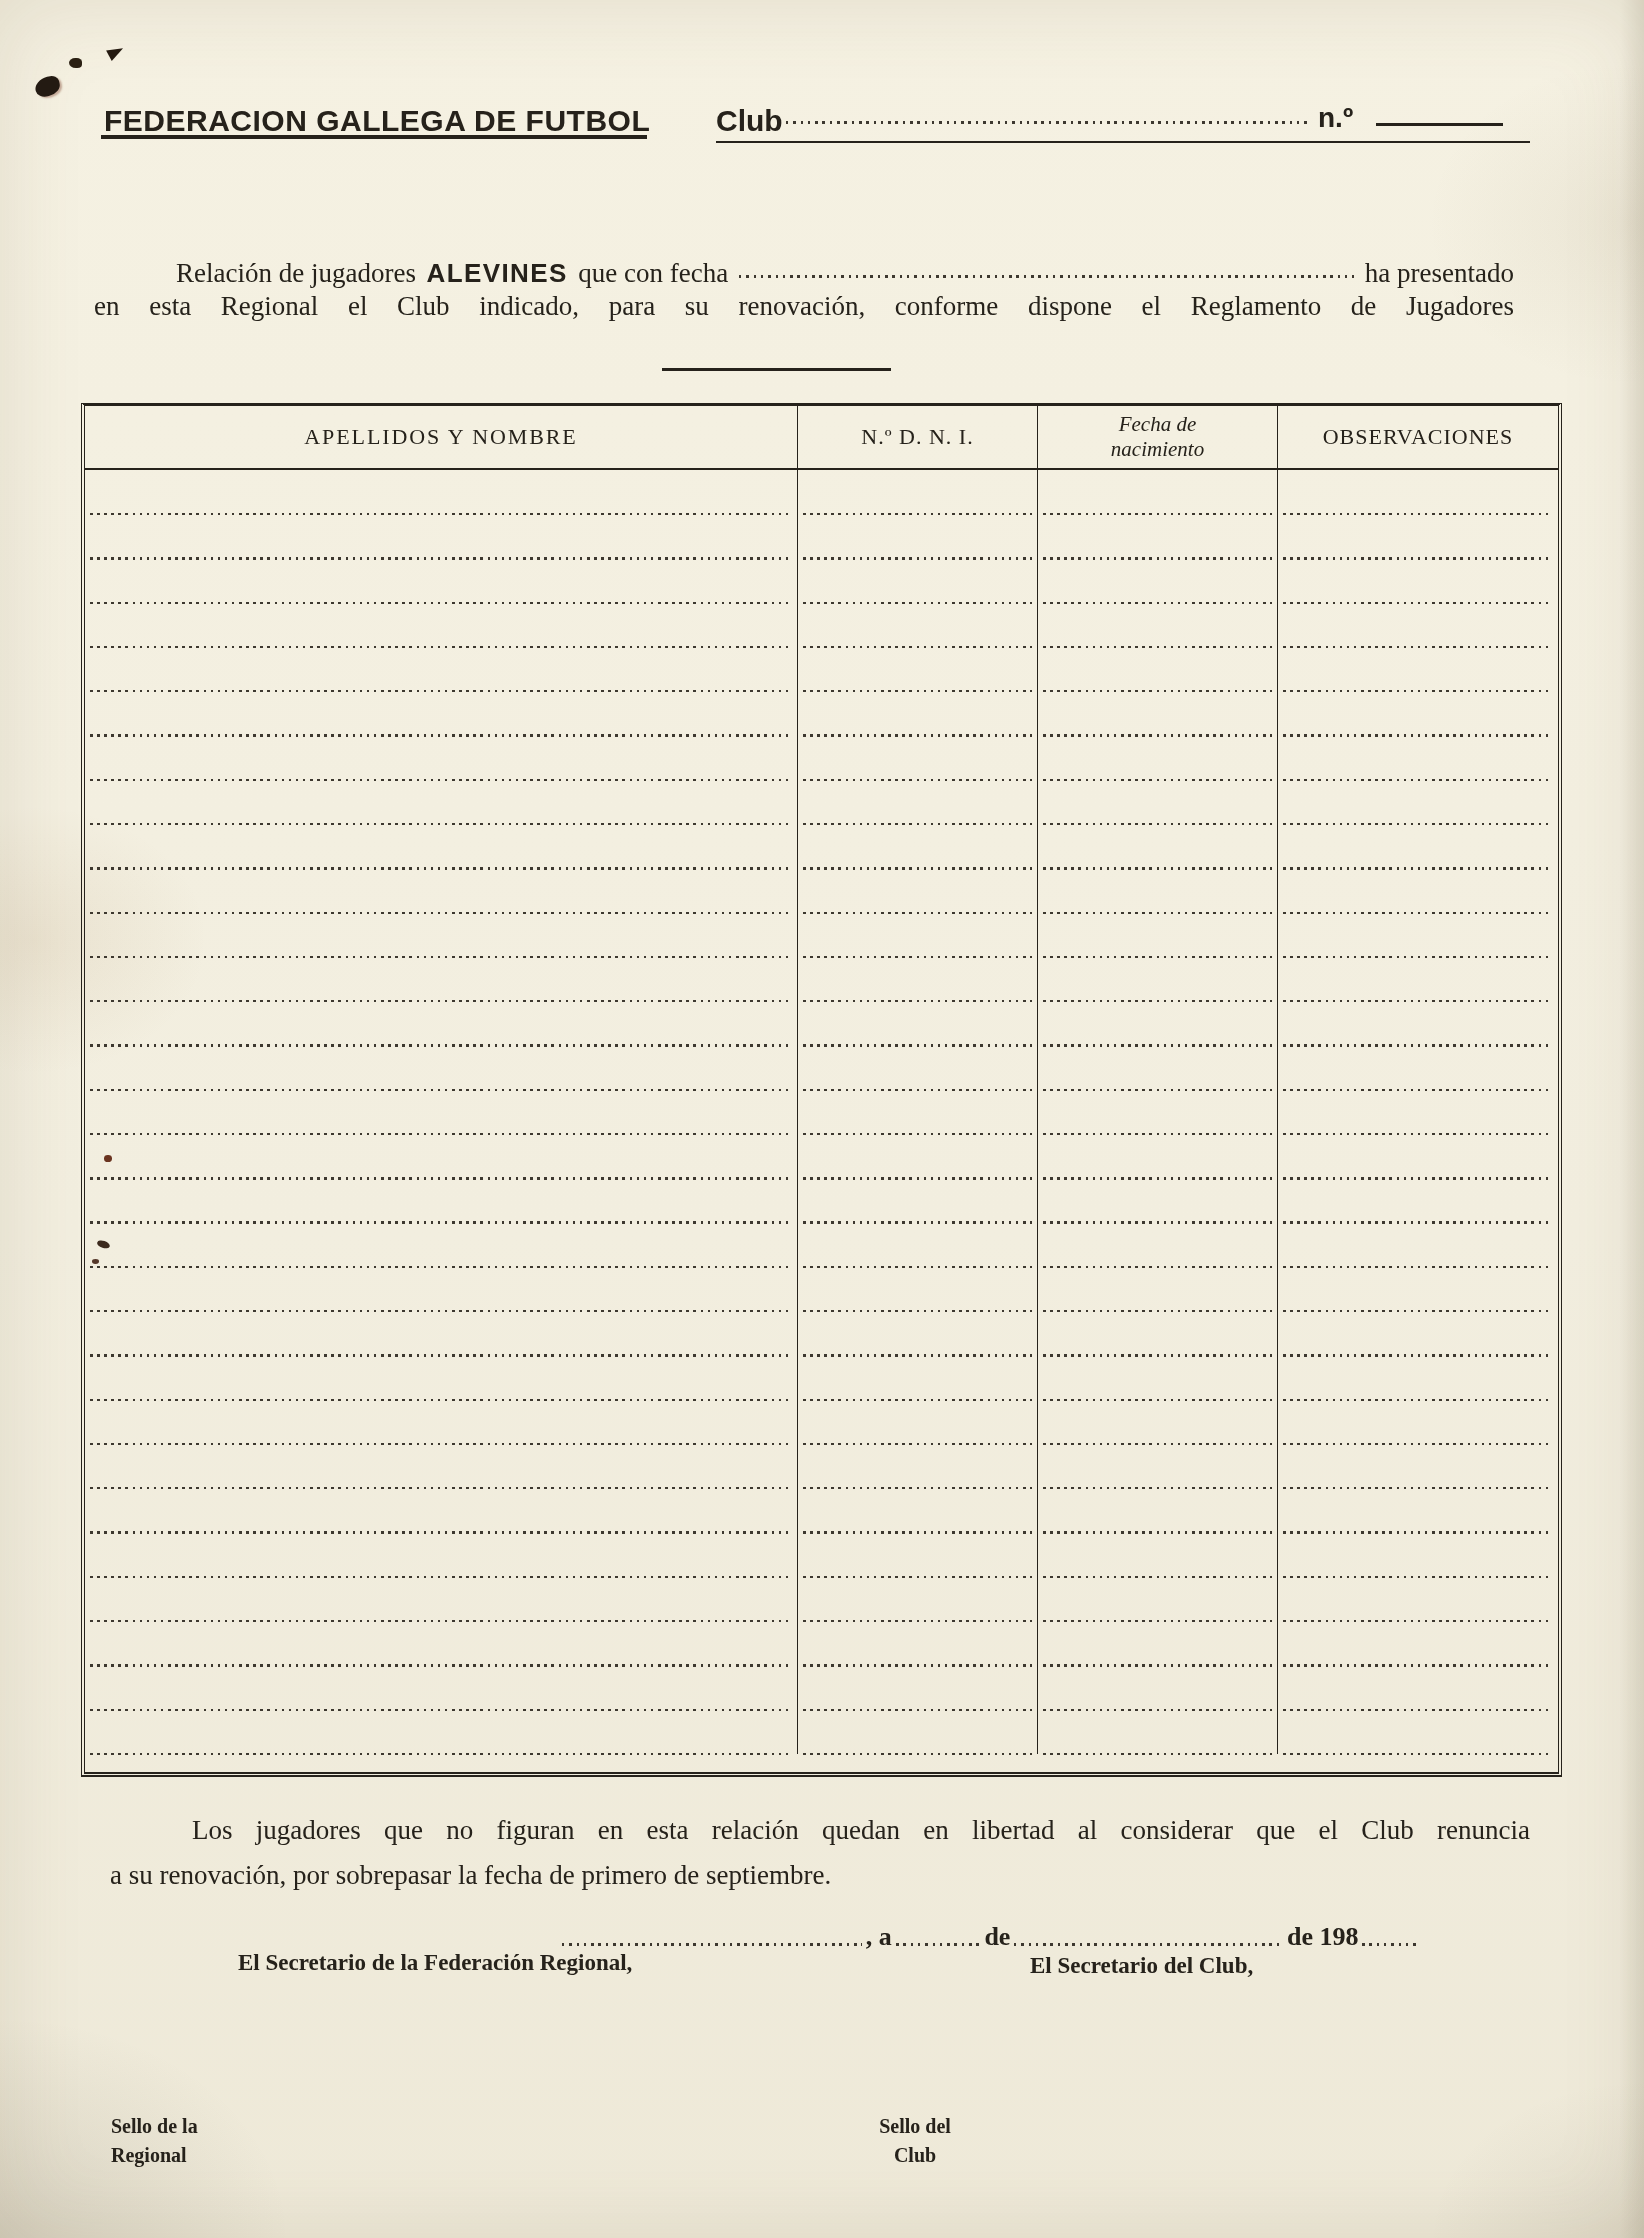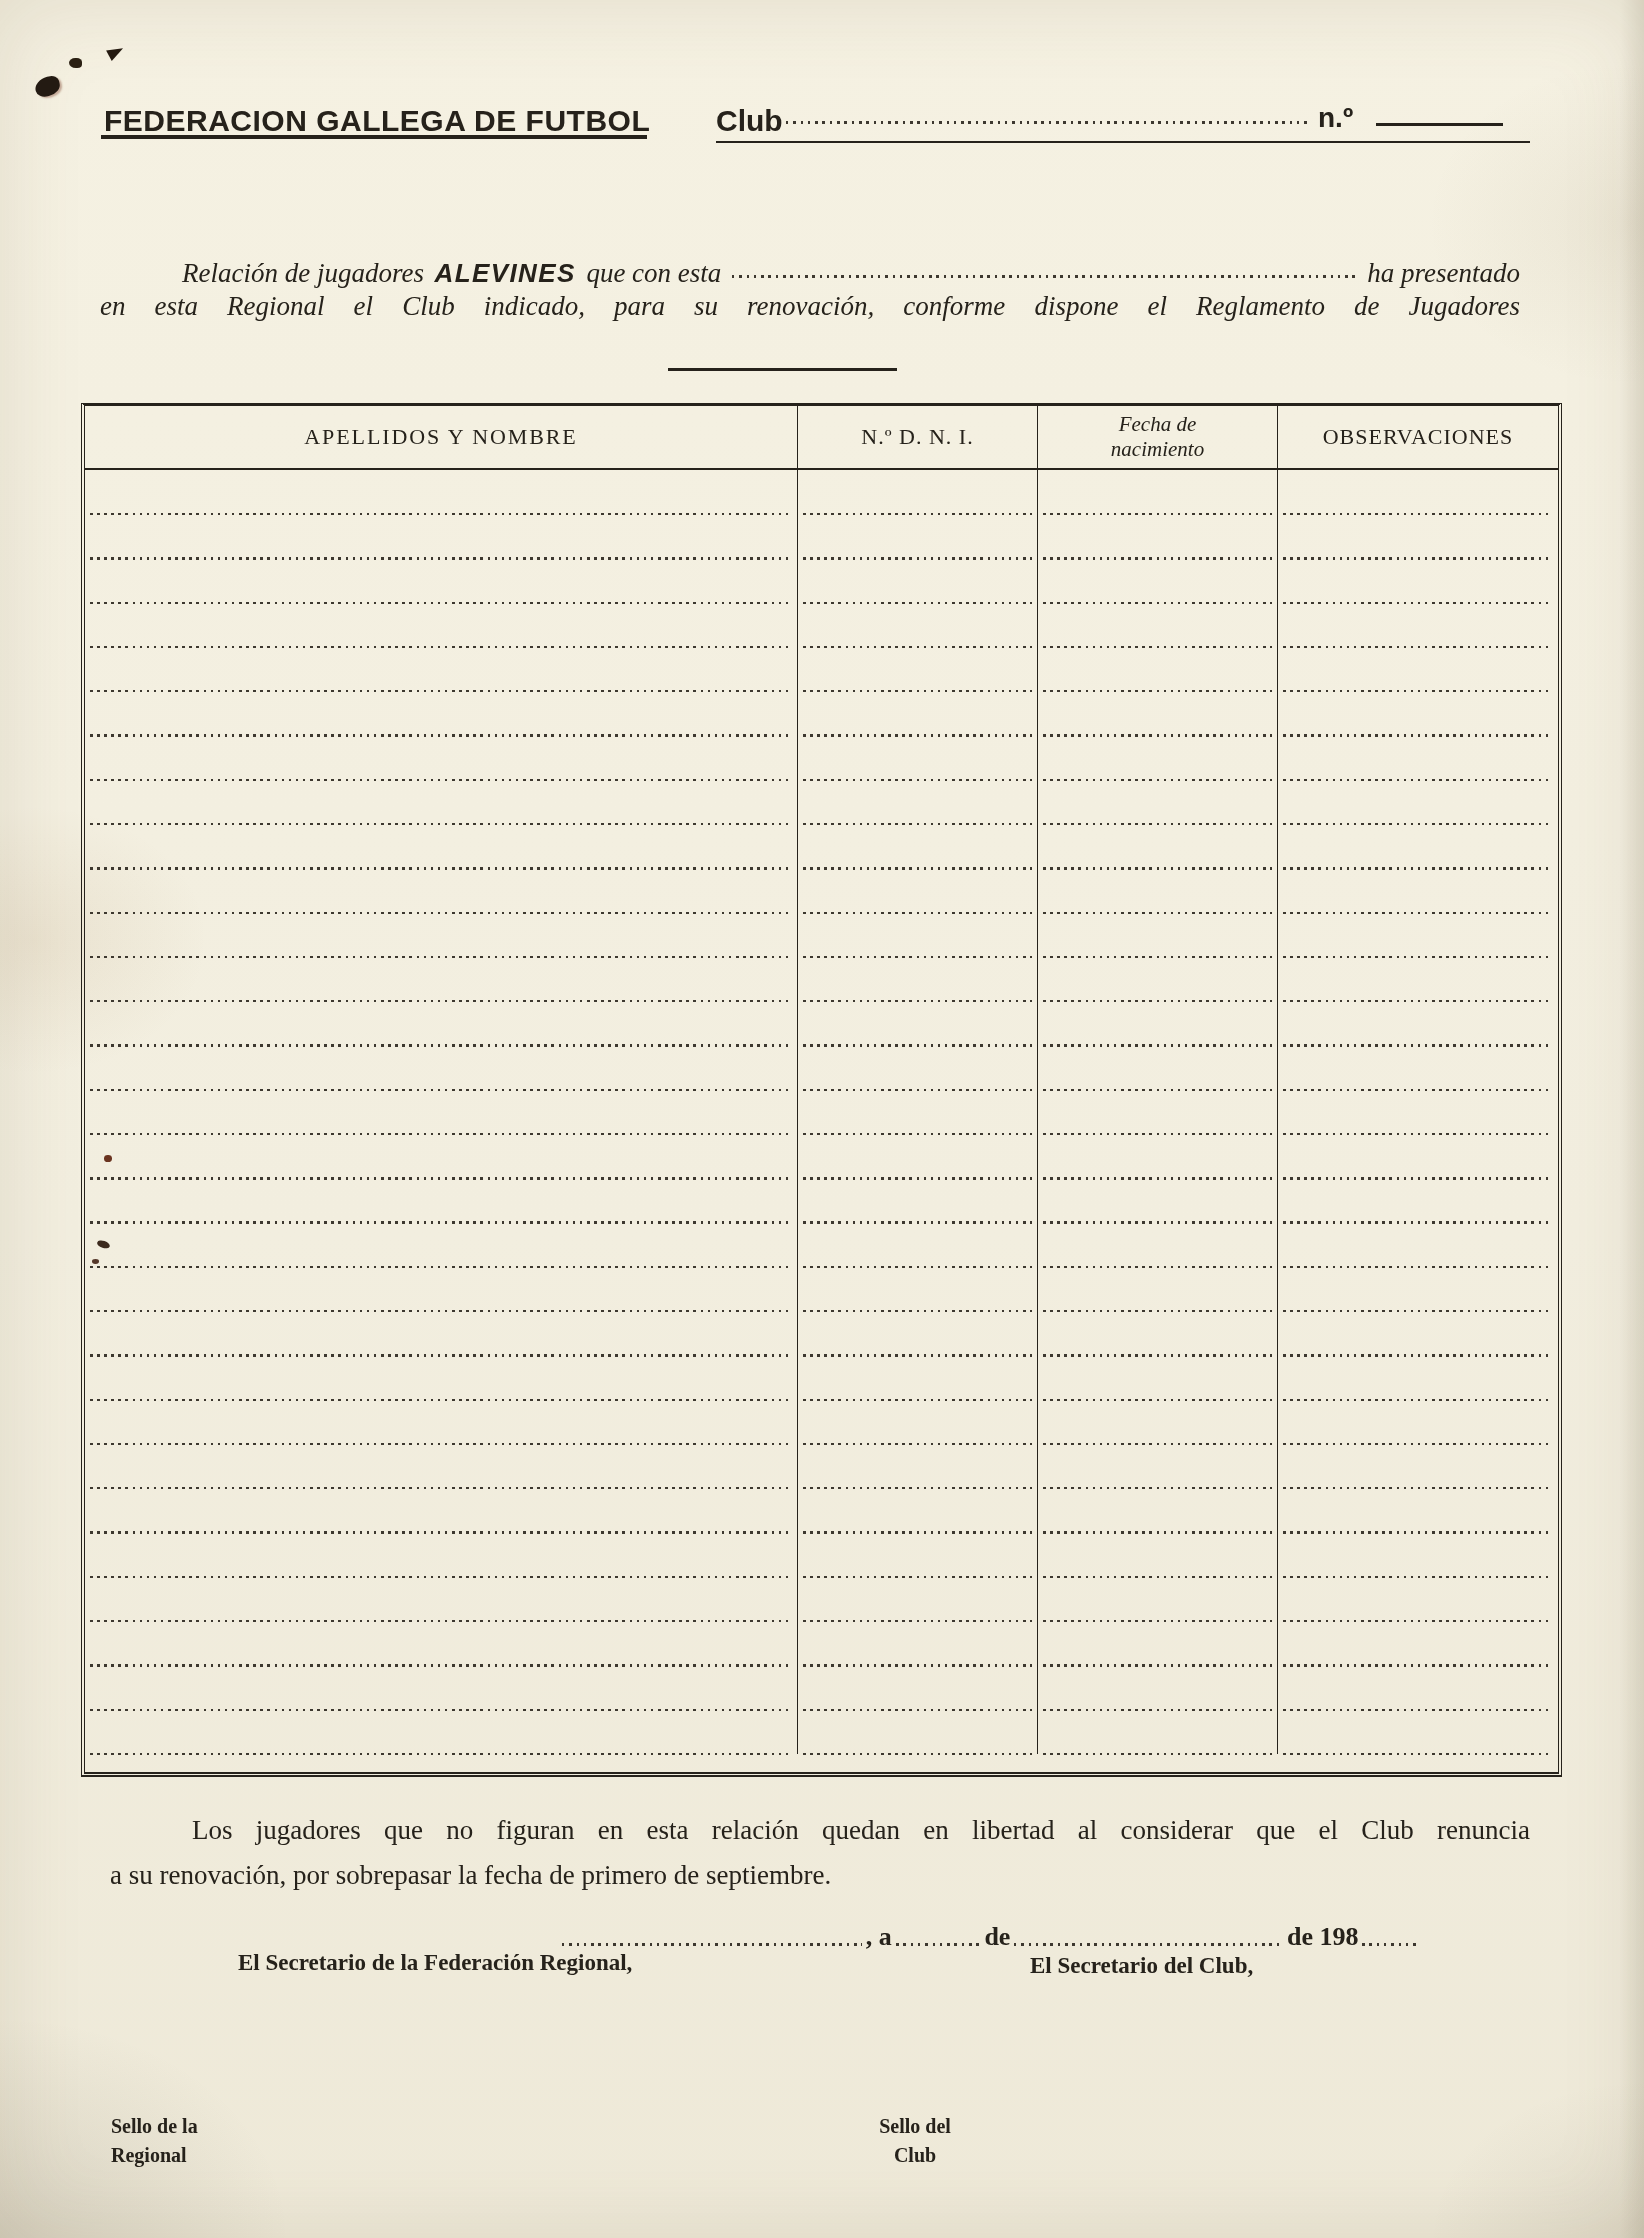--- a/index.html
+++ b/index.html
@@ -41,21 +41,21 @@
   
   .fed-title{left:104px;top:88px;font-size:30px;font-weight:bold;letter-spacing:0.5px;}
   .fed-underline{left:101px;top:135px;width:546px;height:3.8px;}
   .club-label{left:716px;top:88px;font-size:30px;font-weight:bold;}
   .club-dots{left:786px;top:121px;width:524px;}
   .n-label{left:1318px;top:86px;font-size:28px;font-weight:bold;}
   .n-underline{left:1376px;top:123px;width:127px;height:2.9px;}
   .header-rule{left:716px;top:141px;width:814px;height:1.9px;}
 
   
-  .intro{left:100px;top:242px;width:1420px;font-size:27px;font-style:italic;}
+  .intro{left:94px;top:242px;width:1420px;font-size:27px;}
   .intro-line1{display:flex;align-items:baseline;height:43px;gap:10.6px;}
   .intro-line1 .lead{margin-left:82px;}
   .alevines{font-size:26px;font-weight:bold;letter-spacing:1.4px;}
   .intro-line1 .dotline{flex:1;align-self:flex-end;margin-bottom:6.7px;}
   .intro-line2{height:43px;line-height:43px;text-align:justify;text-align-last:justify;}
   .intro-line3{height:43px;line-height:43px;}
   .intro-rule{left:568px;top:126px;width:229px;height:2.9px;position:absolute;}
 
   
   .table{
@@ -133,21 +133,21 @@
   <div class="abs club-label sans">Club</div>
   <div class="abs club-dots dotline"></div>
   <div class="abs n-label sans">n.º</div>
   <div class="abs n-underline rule"></div>
   <div class="abs header-rule rule"></div>
 
   <div class="abs intro">
     <div class="intro-line1">
       <span class="lead">Relación de jugadores</span>
       <span class="alevines sans">ALEVINES</span>
-      <span>que con esta</span>
+      <span>que con fecha</span>
       <span class="dotline"></span>
       <span>ha presentado</span>
     </div>
     <div class="intro-line2">en esta Regional el Club indicado, para su renovación, conforme dispone el Reglamento de Jugadores</div>
     <div class="intro-rule rule"></div>
   </div>
 
   <div class="abs table">
     <div class="t-header">
       <div class="t-hcell c1">APELLIDOS Y NOMBRE</div>

